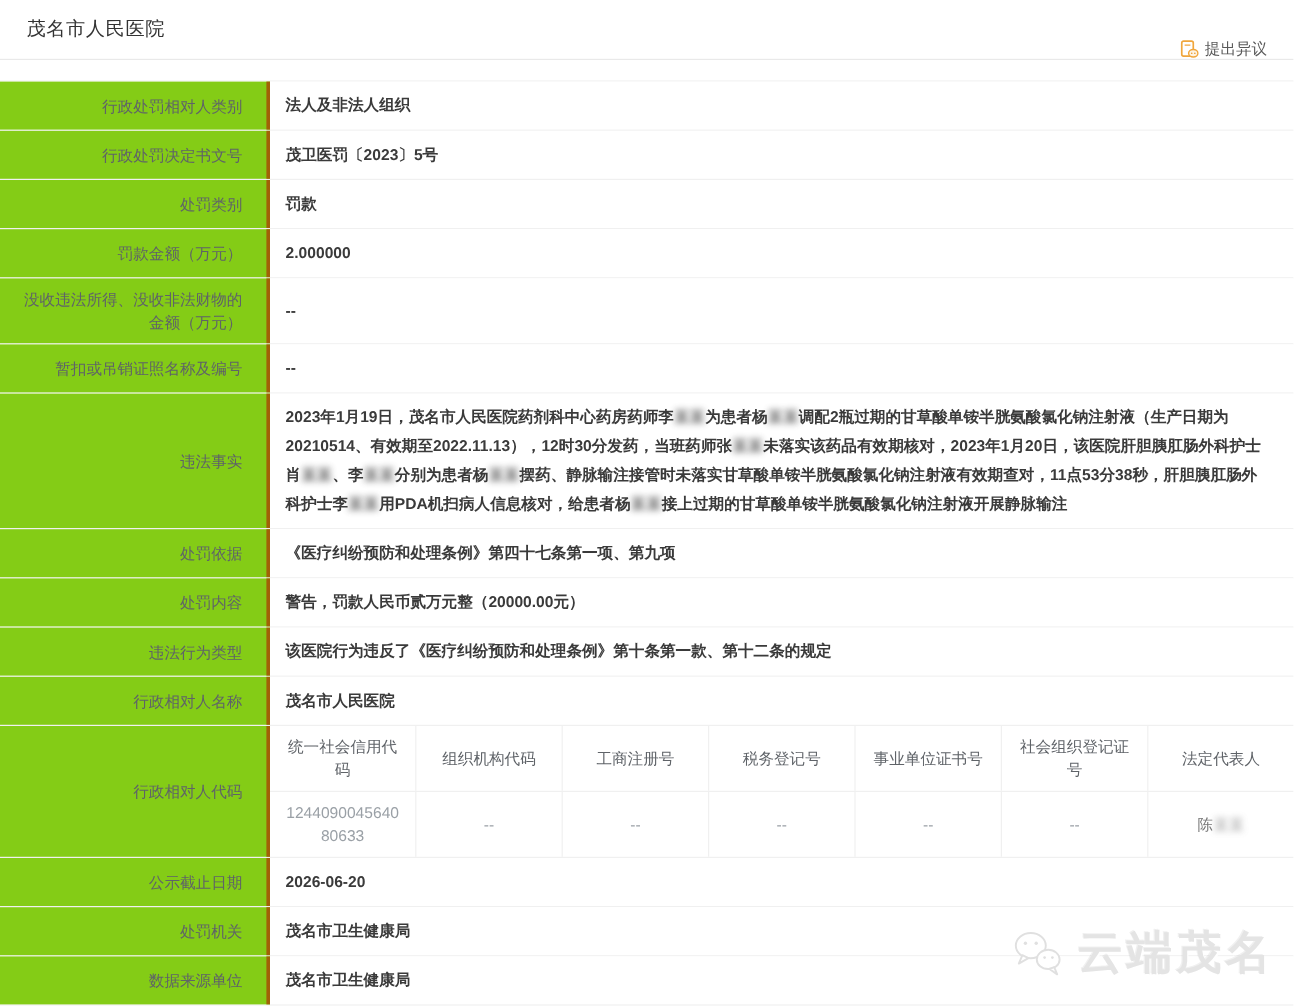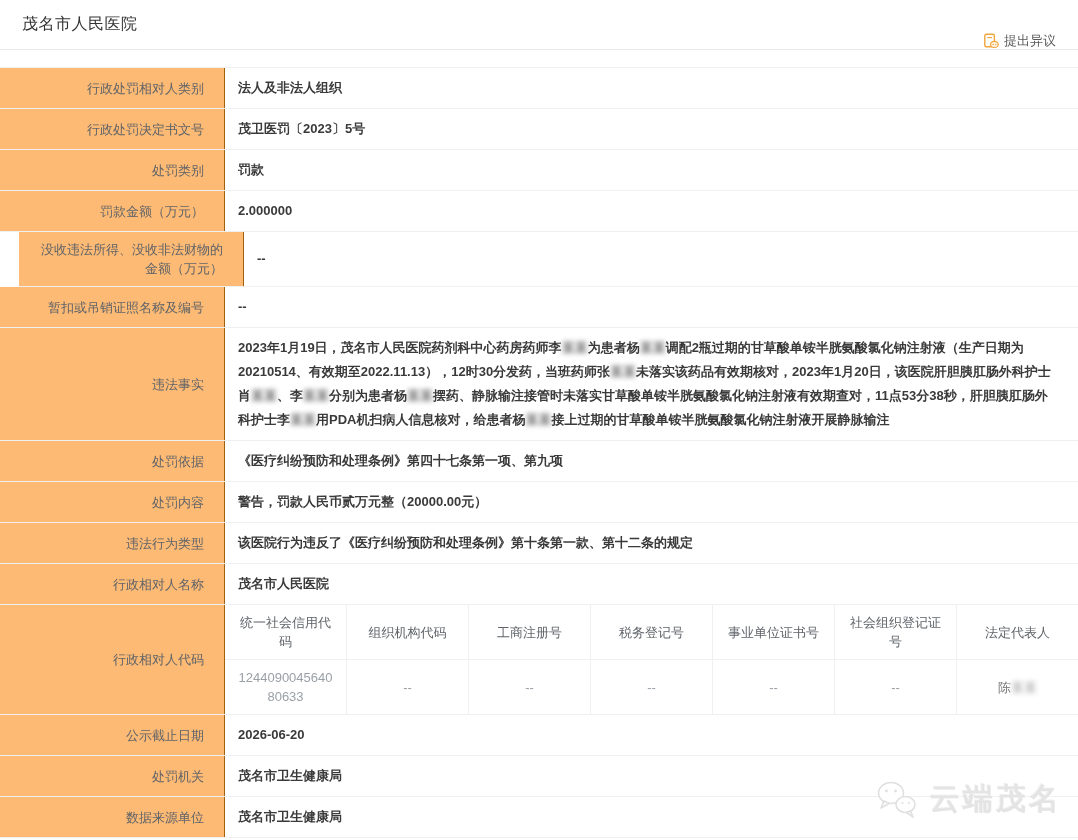--- a/index.html
+++ b/index.html
@@ -11,47 +11,47 @@
     padding: 0 14px 0 22px; border-bottom: 1px solid #e9e9e9; background: #fff; }
   .page-title { font-size: 16px; color: #333; letter-spacing: .5px; }
   .dispute-btn { display: flex; align-items: center; gap: 5px; border: none; background: none;
     font-size: 13px; color: #595959; cursor: pointer; padding: 4px 8px;
     font-family: inherit; margin-top: 32px; }
   .dispute-btn svg { display: block; }
 
   
   .record-table { margin-top: 17px; border-top: 1px solid #f0f0f0; }
   .row { display: flex; align-items: stretch; border-bottom: 1px solid #f0f0f0; background: #fff; }
-  .cell-label { flex: 0 0 225px; width: 225px; background: #fdba74; border-right: 1px solid #a16207;
+  .cell-label { flex: 0 0 225px; width: 225px; background: #84cc16; border-right: 3px solid #a16207;
     display: flex; align-items: center; justify-content: flex-end; text-align: right;
     padding: 8px 20px; font-size: 13px; color: #5f6368; line-height: 19px; }
   .cell-value { flex: 1; display: flex; align-items: center;
     padding: 8px 24px 8px 13px; font-size: 13px; color: #3a3a3a; line-height: 24px; font-weight: bold; }
   .value-text { display: block; width: 100%; }
   .h40 { min-height: 40px; }
-  .h48 { min-height: 48px; margin-left: 19px; }
+  .h48 { min-height: 48px; }
   .h98 { min-height: 98px; }
   .h110 { min-height: 110px; }
 
   .redacted { filter: blur(2.5px); opacity: .7; }
 
   
   .code-table { flex: 1; display: flex; flex-direction: column; }
   .code-tr { flex: 1; display: flex; }
   .code-tr.head { border-bottom: 1px solid #f0f0f0; justify-content: flex-end; }
   .code-td { flex: 1; display: flex; align-items: center; justify-content: center;
     text-align: center; padding: 6px 12px; font-size: 13px; line-height: 19px;
     border-right: 1px solid #f0f0f0; color: #5f6368; }
   .code-td:last-child { border-right: none; }
   .code-tr.vals .code-td { color: #9aa0a6; word-break: break-all; }
   .code-tr.vals .code-td.legal-rep { color: #767676; }
 
   
   .watermark { position: fixed; right: 16px; bottom: 20px; display: flex; align-items: center;
-    gap: 10px; color: #e4e4e4; font-size: 30px; font-weight: bold; letter-spacing: 3px;
+    gap: 10px; color: #e4e4e4; font-size: 38px; font-weight: bold; letter-spacing: 3px;
     text-shadow: -1px -1px 0 rgba(0,0,0,0.06), 1px 1px 0 #ffffff;
     pointer-events: none; user-select: none; }
   .watermark svg { display: block; }
 </style>
 </head>
 <body>
 
 <div class="topbar">
   <div class="page-title">茂名市人民医院</div>
   <button class="dispute-btn">

